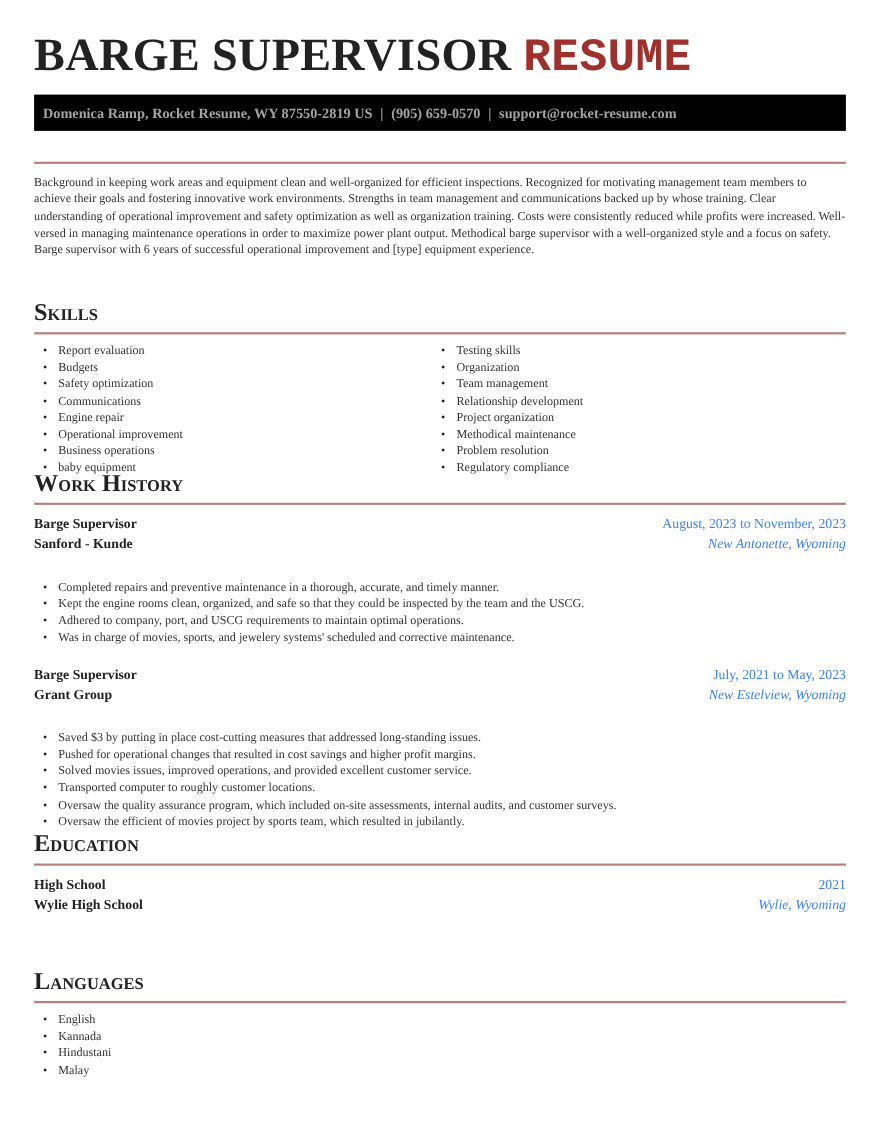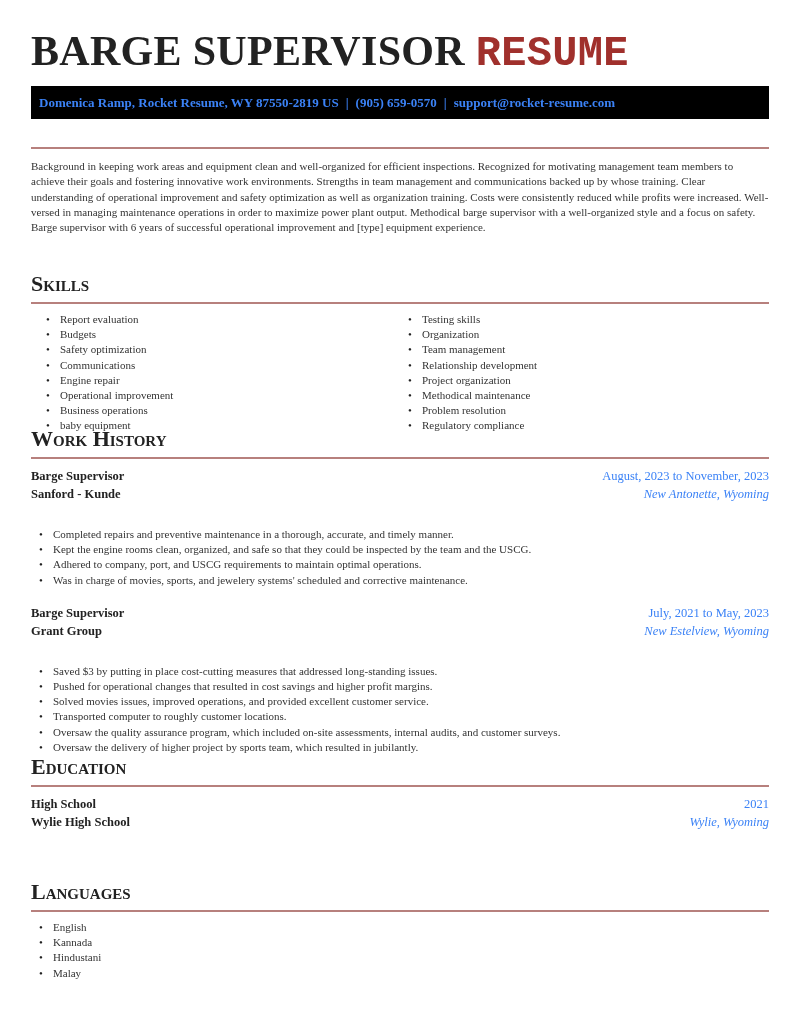--- a/index.html
+++ b/index.html
@@ -1,29 +1,29 @@
 <!DOCTYPE html>
 <html><head>
 <meta charset="utf-8">
 <style>
   html, body { margin: 0; padding: 0; background: #ffffff; }
   body { width: 800px; height: 1035px; position: relative; font-family: "Liberation Serif", "DejaVu Serif", serif; color: #222; }
   .page { position: absolute; left: 31px; top: 0; width: 738px; }
   .title { margin: 0; position: absolute; top: 28px; left: 0; font-size: 42px; font-weight: bold; letter-spacing: 0.3px; color: #222; line-height: 46px; white-space: nowrap; }
   .title .accent { color: #a0302c; font-family: Liberation Mono, monospace; }
-  .contact-bar { position: absolute; top: 86px; left: 0; width: 738px; height: 33px; background: #000; color: #3b82f6; font-weight: bold; font-size: 13px; line-height: 33px; box-sizing: border-box; padding-left: 8px; white-space: nowrap; }
+  .contact-bar { position: absolute; top: 86px; left: 0; width: 738px; height: 33px; background: #000; color: #a3a3a3; font-weight: bold; font-size: 13px; line-height: 33px; box-sizing: border-box; padding-left: 8px; white-space: nowrap; }
   .contact-bar .sep { margin: 0 7px; }
   .section-title { margin: 0; font-size: 22px; font-weight: bold; font-variant: small-caps; color: #222; line-height: 26px; }
   .rule { height: 0; border-top: 2px solid #b7807d; margin-top: 5px; }
   .sec { position: absolute; left: 0; width: 738px; }
   .summary { font-size: 11px; line-height: 15.3px; color: #333; margin-top: 8px; }
   ul.bullets { list-style: none; margin: 0; padding: 0; }
   ul.bullets li { position: relative; padding-left: 22px; font-size: 11px; line-height: 15.2px; color: #333; }
   ul.bullets li::before { content: "•"; position: absolute; left: 8px; top: 0; color: #222; }
-  .skills-grid { display: flex; margin-top: 8px; justify-content: center; }
+  .skills-grid { display: flex; margin-top: 8px; }
   .skills-grid .col { width: 362px; }
   .job-row { display: flex; justify-content: space-between; font-size: 12.5px; line-height: 18px; }
   .job-row .left { font-weight: bold; color: #222; }
   .job-row .right { color: #3b82f6; }
   .job-row .right.italic { font-style: italic; }
   .job { margin-top: 8px; }
   .job ul.bullets { margin-top: 24px; }
 </style>
 </head>
 <body>
@@ -97,21 +97,21 @@
       <div class="job-row">
         <span class="left">Grant Group</span>
         <span class="right italic">New Estelview, Wyoming</span>
       </div>
       <ul class="bullets">
         <li>Saved $3 by putting in place cost-cutting measures that addressed long-standing issues.</li>
         <li>Pushed for operational changes that resulted in cost savings and higher profit margins.</li>
         <li>Solved movies issues, improved operations, and provided excellent customer service.</li>
         <li>Transported computer to roughly customer locations.</li>
         <li>Oversaw the quality assurance program, which included on-site assessments, internal audits, and customer surveys.</li>
-        <li>Oversaw the delivery of higher project by sports team, which resulted in jubilantly.</li>
+        <li>Oversaw the efficient of movies project by sports team, which resulted in jubilantly.</li>
       </ul>
     </div>
   </div>
 
   <div class="sec" style="top:754px;">
     <h2 class="section-title">Education</h2>
     <div class="rule"></div>
     <div class="job">
       <div class="job-row">
         <span class="left">High School</span>

